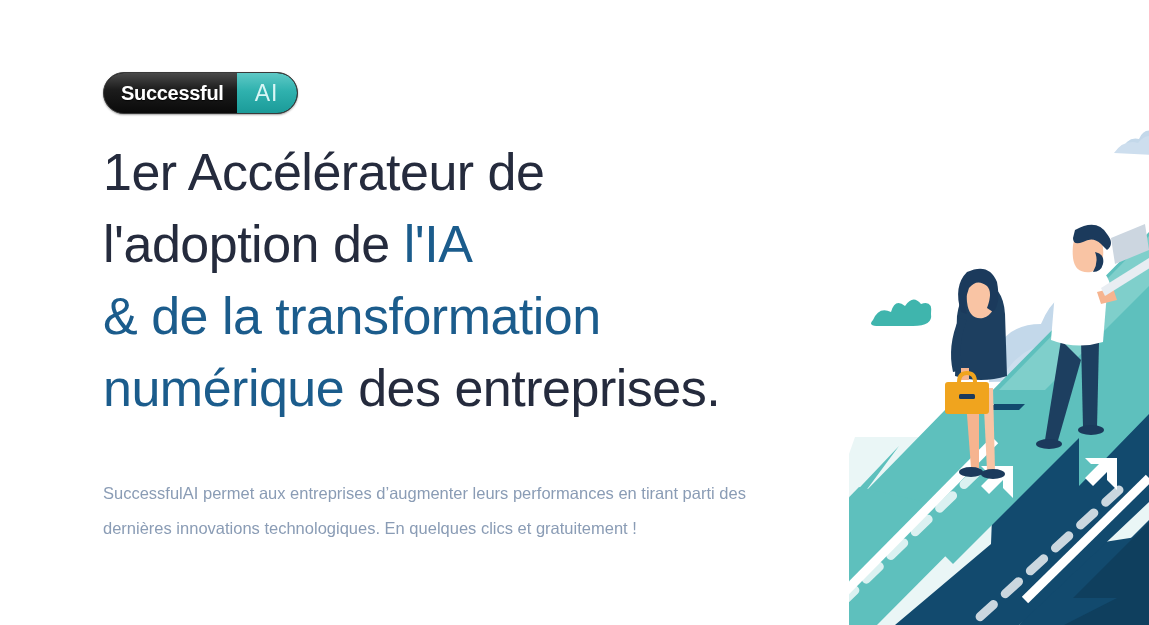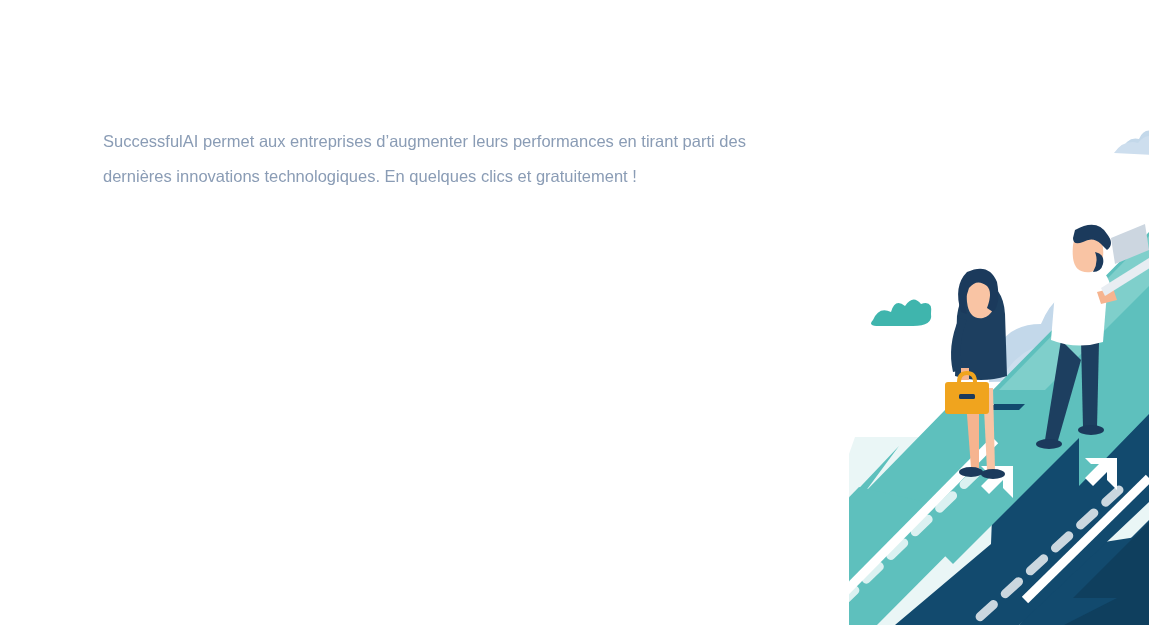--- a/index.html
+++ b/index.html
@@ -114,22 +114,31 @@
   }
 </style>
 </head>
 <body>
 
 <div class="hero">
 
   <div class="content">
 
     
+    <div class="logo">
+      <div class="logo-left">
+        <span class="logo-left-text">Successful</span>
+      </div>
+      <div class="logo-right">
+        <span class="logo-right-text">AI</span>
+      </div>
+    </div>
 
     
+    <h1 class="headline"><span>1er Accélérateur de</span><br><span>l'adoption de </span><span class="accent">l'IA</span><br><span class="accent">&amp; de la transformation</span><br><span class="accent">numérique</span><span> des entreprises.</span></h1>
 
     
     <p class="subtext">SuccessfulAI permet aux entreprises d’augmenter leurs performances en tirant parti des dernières innovations technologiques. En quelques clics et gratuitement !</p>
 
   </div>
 
   <div class="illustration">
     <svg width="300" height="625" viewBox="0 0 300 625" xmlns="http://www.w3.org/2000/svg">
 
       <path d="M 6 437 L 300 437 L 300 625 L -60 625 Z" fill="#eaf6f6"></path>

